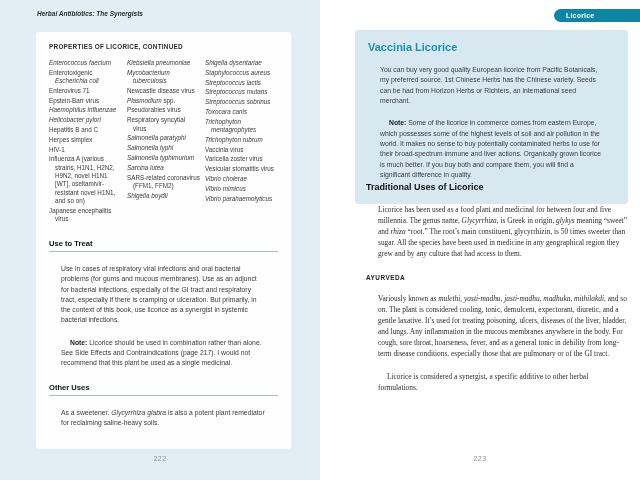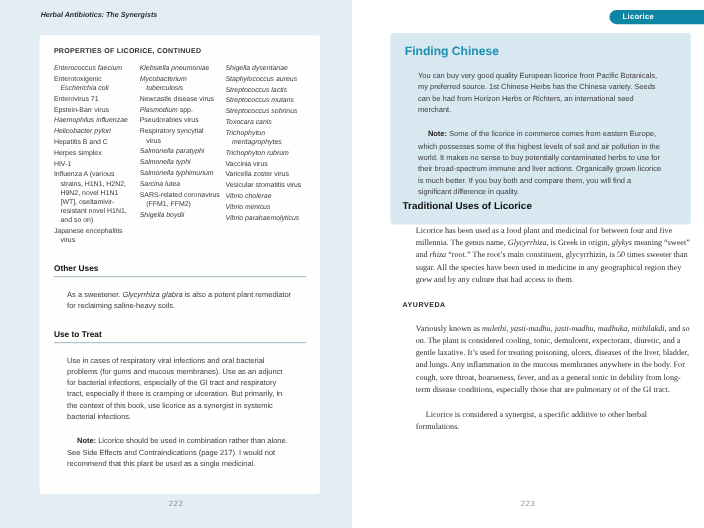--- a/index.html
+++ b/index.html
@@ -129,43 +129,43 @@
             <div class="species-item"><span>Vaccinia virus</span></div>
             <div class="species-item"><span>Varicella zoster virus</span></div>
             <div class="species-item"><span>Vesicular stomatitis virus</span></div>
             <div class="species-item"><i>Vibrio cholerae</i></div>
             <div class="species-item"><i>Vibrio mimicus</i></div>
             <div class="species-item"><i>Vibrio parahaemolyticus</i></div>
           </div>
       </div>
 
       <div class="section">
-        <div class="section-heading">Other Uses</div>
+        <div class="section-heading">Use to Treat</div>
         <div>
-            <p class="para"><span>As a sweetener. </span><i>Glycyrrhiza glabra</i><span> is also a potent plant remediator for reclaiming saline-heavy soils.</span></p>
+            <p class="para"><span>Use in cases of respiratory viral infections and oral bacterial problems (for gums and mucous membranes). Use as an adjunct for bacterial infections, especially of the GI tract and respiratory tract, especially if there is cramping or ulceration. But primarily, in the context of this book, use licorice as a synergist in systemic bacterial infections.</span></p>
+            <p class="para indent"><b>Note:</b><span> Licorice should be used in combination rather than alone. See Side Effects and Contraindications (page 217). I would not recommend that this plant be used as a single medicinal.</span></p>
           </div>
       </div>
 
       <div class="section">
-        <div class="section-heading">Use to Treat</div>
+        <div class="section-heading">Other Uses</div>
         <div>
-            <p class="para"><span>Use in cases of respiratory viral infections and oral bacterial problems (for gums and mucous membranes). Use as an adjunct for bacterial infections, especially of the GI tract and respiratory tract, especially if there is cramping or ulceration. But primarily, in the context of this book, use licorice as a synergist in systemic bacterial infections.</span></p>
-            <p class="para indent"><b>Note:</b><span> Licorice should be used in combination rather than alone. See Side Effects and Contraindications (page 217). I would not recommend that this plant be used as a single medicinal.</span></p>
+            <p class="para"><span>As a sweetener. </span><i>Glycyrrhiza glabra</i><span> is also a potent plant remediator for reclaiming saline-heavy soils.</span></p>
           </div>
       </div>
     </div>
 
     <div class="page-num">222</div>
   </div>
 
   <div class="page-right">
     <div class="chapter-tab">Licorice</div>
 
     <div class="finding-box">
-      <div class="finding-heading">Finding Chinese</div>
+      <div class="finding-heading">Vaccinia Licorice</div>
       <div>
           <p class="para"><span>You can buy very good quality European licorice from Pacific Botanicals, my preferred source. 1st Chinese Herbs has the Chinese variety. Seeds can be had from Horizon Herbs or Richters, an international seed merchant.</span></p>
           <p class="para indent"><b>Note:</b><span> Some of the licorice in commerce comes from eastern Europe, which possesses some of the highest levels of soil and air pollution in the world. It makes no sense to buy potentially contaminated herbs to use for their broad-spectrum immune and liver actions. Organically grown licorice is much better. If you buy both and compare them, you will find a significant difference in quality.</span></p>
         </div>
     </div>
 
     <div class="main-col serif">
       <div class="main-heading">Traditional Uses of Licorice</div>
       <div>
           <p class="para"><span>Licorice has been used as a food plant and medicinal for between four and five millennia. The genus name, </span><i>Glycyrrhiza</i><span>, is Greek in origin, </span><i>glykys</i><span> meaning “sweet” and </span><i>rhiza</i><span> “root.” The root’s main constituent, glycyrrhizin, is 50 times sweeter than sugar. All the species have been used in medicine in any geographical region they grew and by any culture that had access to them.</span></p>

